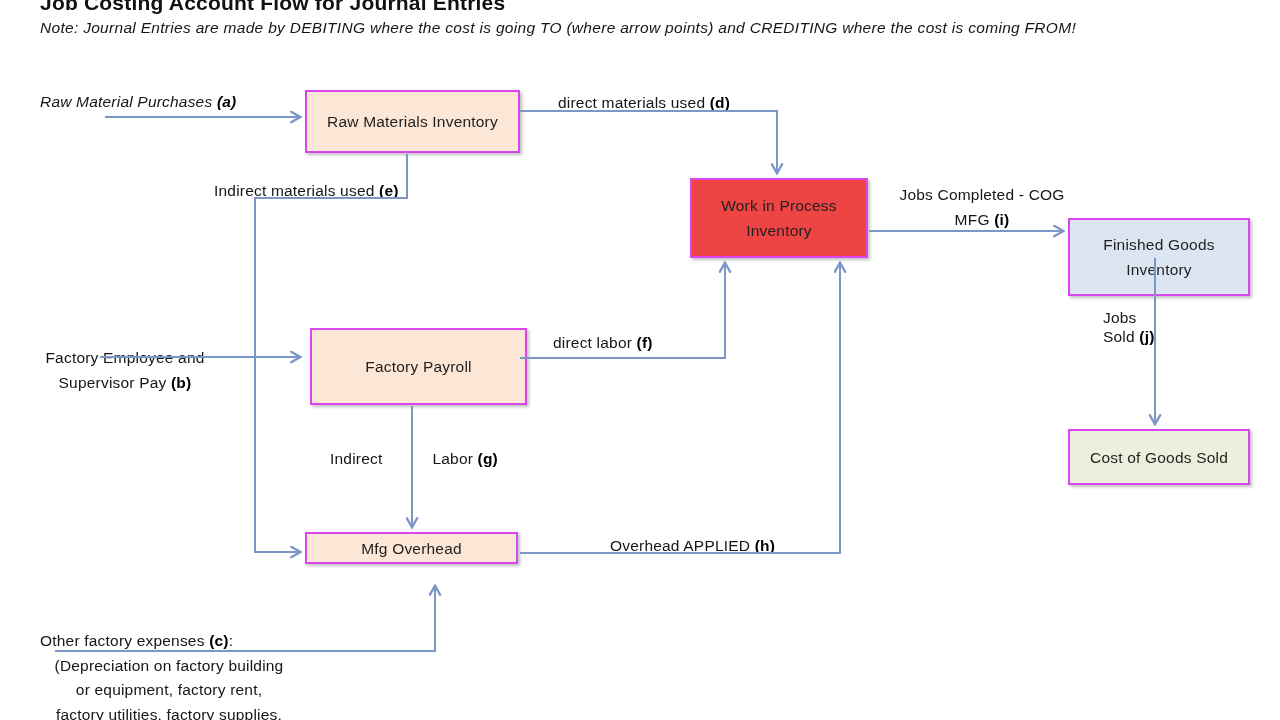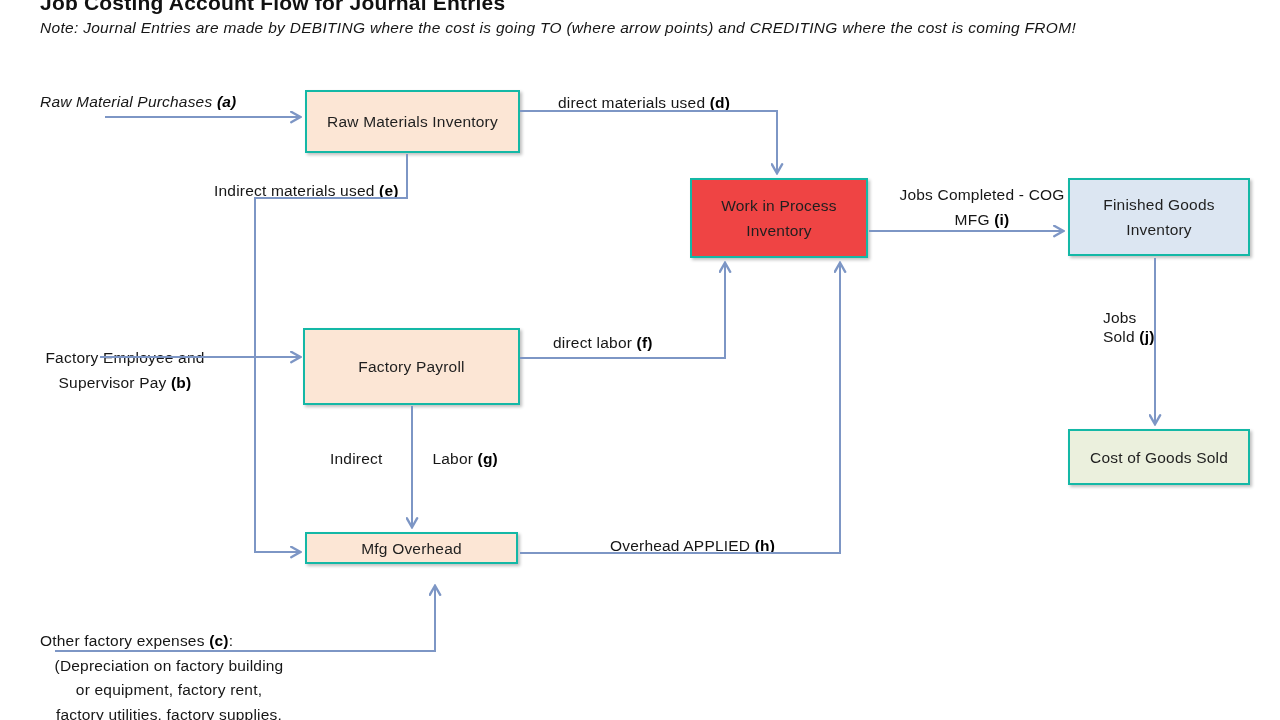--- a/index.html
+++ b/index.html
@@ -10,32 +10,32 @@
   .title{
     position:absolute;left:40px;top:-9px;font-size:21px;font-weight:bold;
     letter-spacing:.2px;color:#111;white-space:nowrap;
   }
   .note{
     position:absolute;left:40px;top:19px;font-size:15.5px;font-style:italic;
     letter-spacing:.3px;color:#161616;white-space:nowrap;
   }
   .node{
     position:absolute;display:flex;align-items:center;justify-content:center;
-    text-align:center;border:2px solid #14b8a6;box-shadow:2px 2px 3px rgba(0,0,0,.25);
+    text-align:center;border:2px solid #d946ef;box-shadow:2px 2px 3px rgba(0,0,0,.25);
     font-size:15.5px;line-height:25px;padding:2px 13px;box-sizing:border-box;
     letter-spacing:.2px;
   }
   .fill-peach{background:#fce6d5;}
   .fill-lavender{background:#ef4444;}
-  .fill-blue{background:#dce6f2;}
+  .fill-blue{background:#dce6f2;margin-top:40px;}
   .fill-olive{background:#ebf0dd;}
   .n-rmi {left:305px;top:90px;width:215px;height:63px;}
   .n-wip {left:690px;top:178px;width:178px;height:80px;}
   .n-fgi {left:1068px;top:178px;width:182px;height:78px;}
-  .n-fp  {left:303px;top:328px;width:217px;height:77px;}
+  .n-fp  {left:310px;top:328px;width:217px;height:77px;}
   .n-mo  {left:305px;top:532px;width:213px;height:32px;}
   .n-cogs{left:1068px;top:429px;width:182px;height:56px;}
   .lbl{
     position:absolute;font-size:15.5px;letter-spacing:.2px;color:#161616;
     white-space:nowrap;line-height:19px;z-index:4;
   }
   .lbl b{font-weight:bold;color:#000;}
   .lbl-block{white-space:normal;line-height:25px;}
   .split{display:flex;justify-content:space-between;}
   .l-a   {left:40px;top:92px;font-style:italic;}

